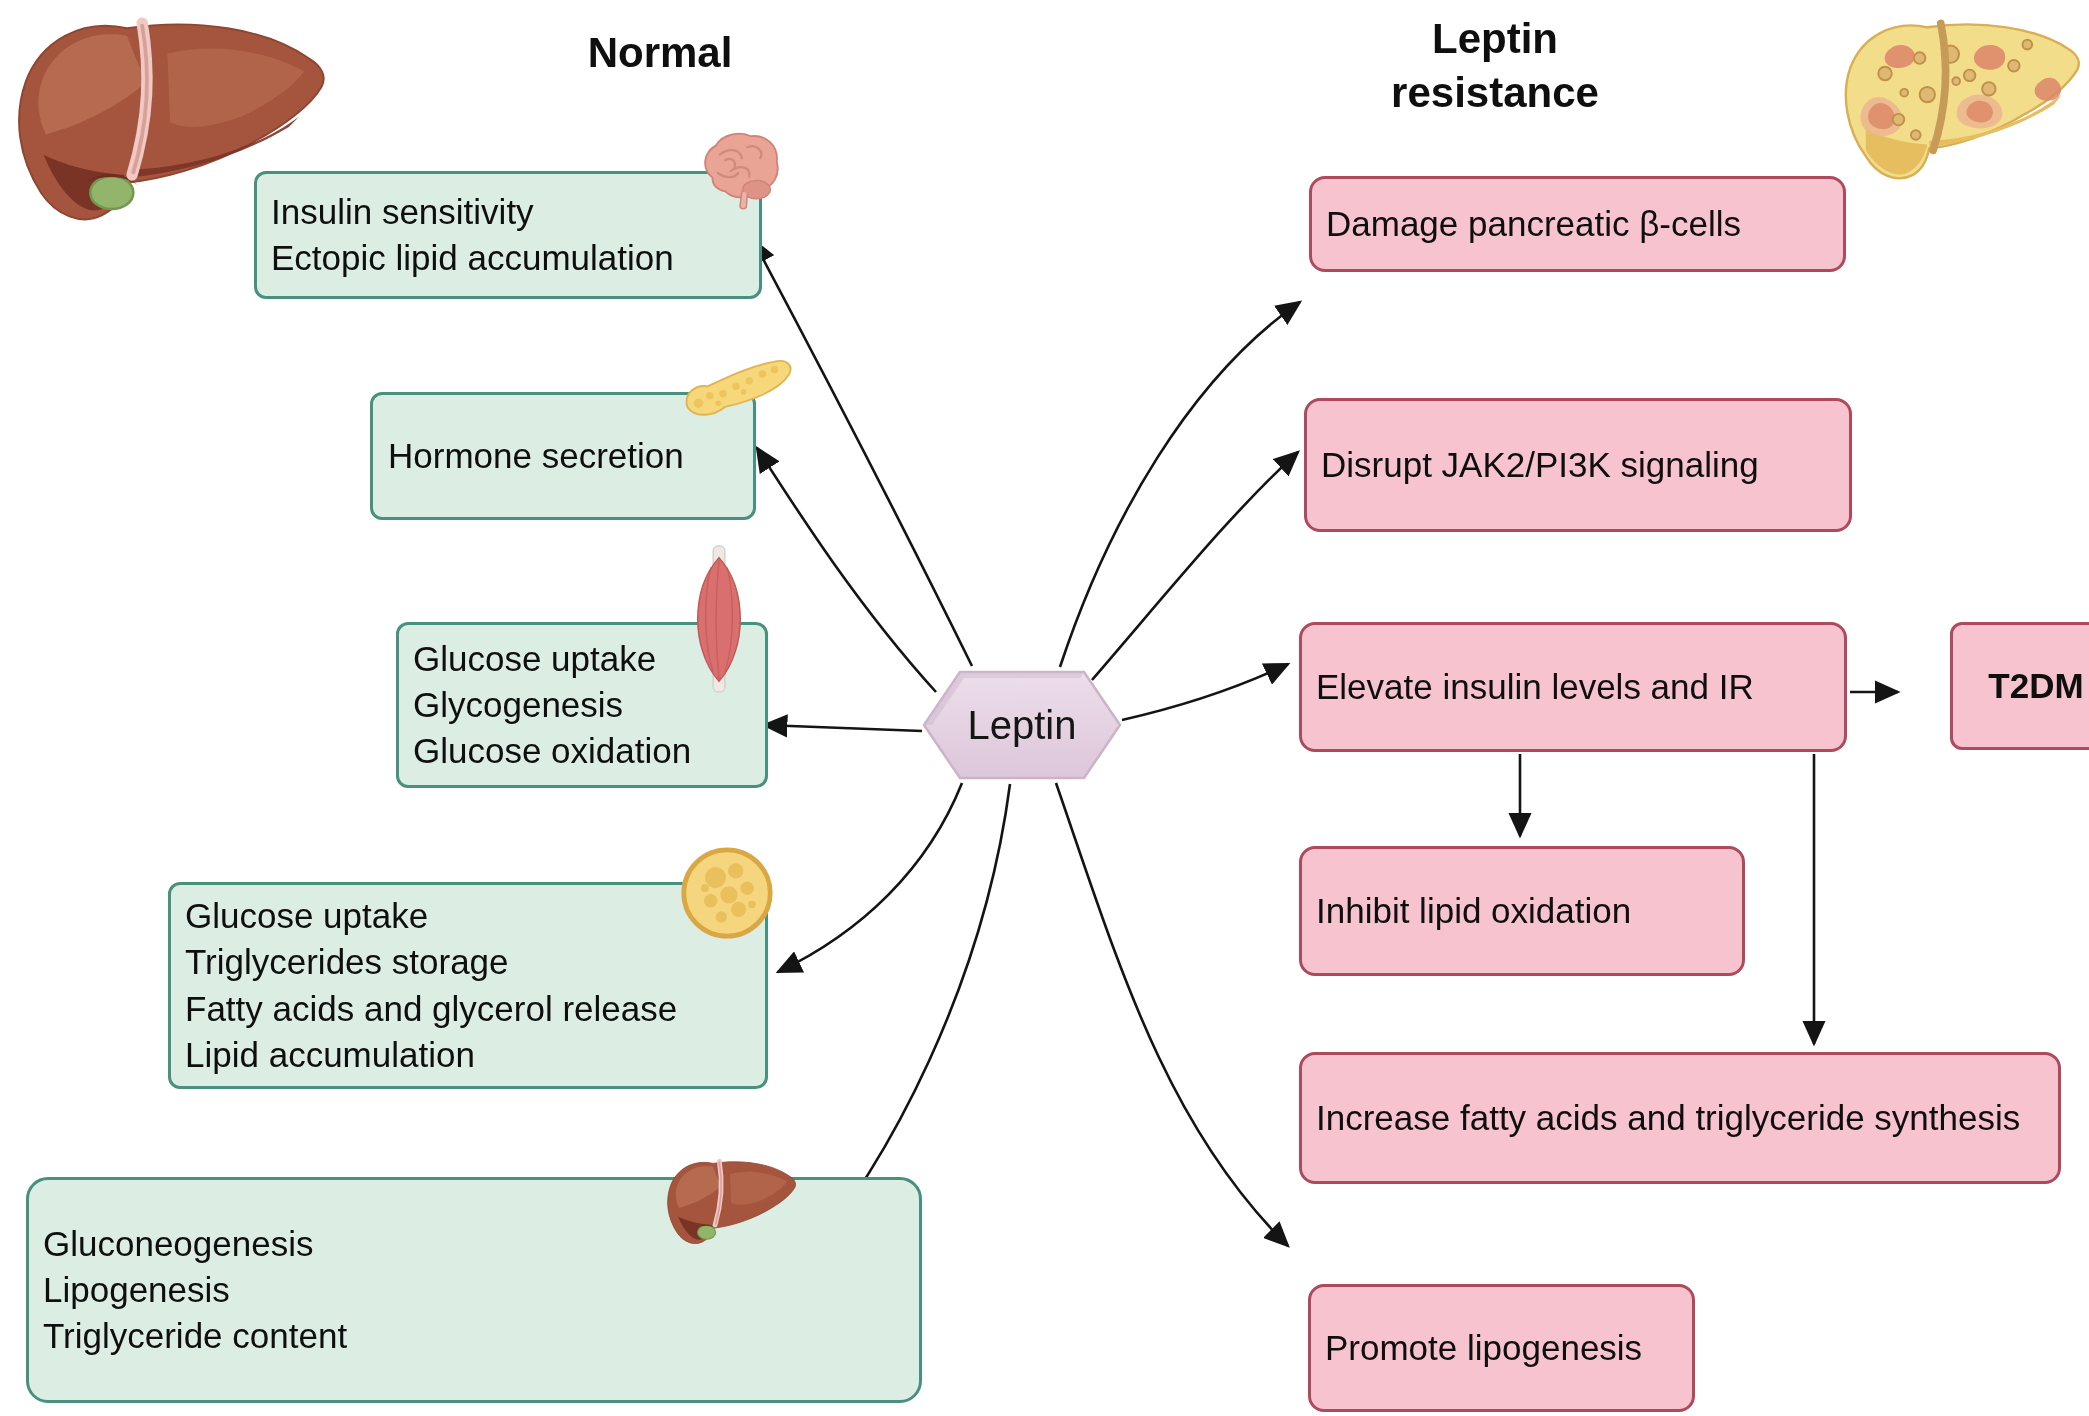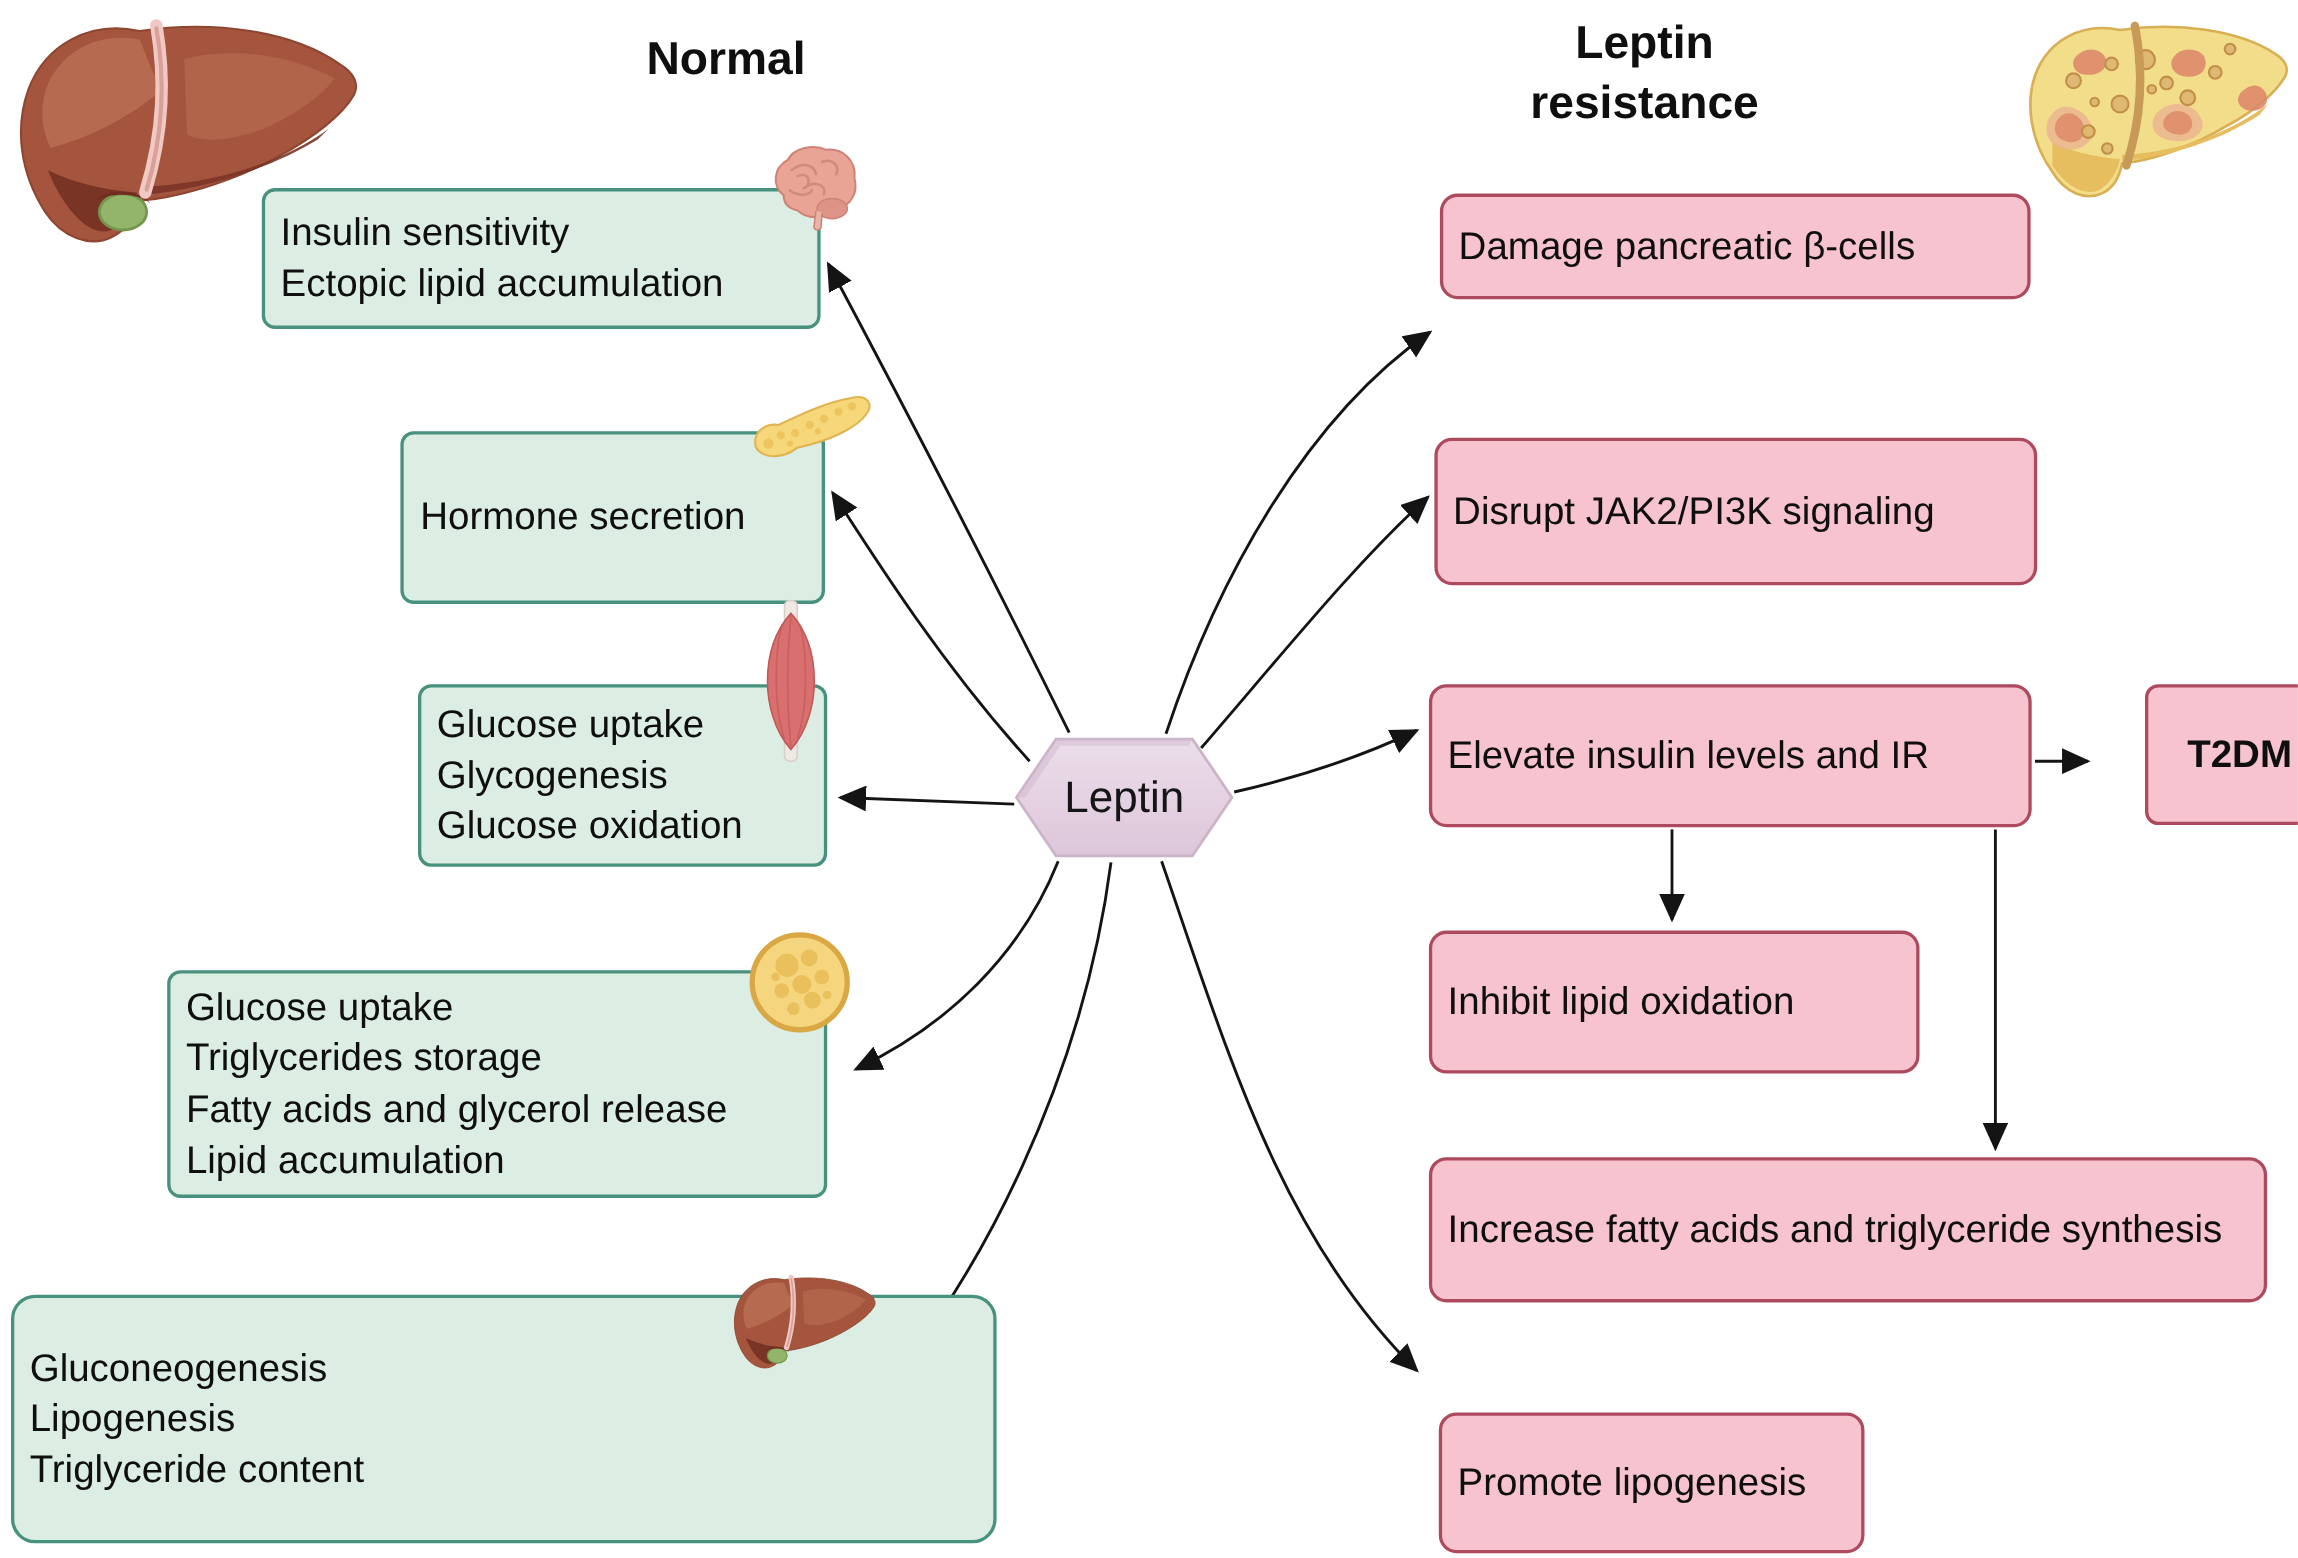--- a/index.html
+++ b/index.html
@@ -2,21 +2,21 @@
 <html style="--normal-fill: #dcede3; --normal-border: #48917f; --resistance-fill: #f6c3ce; --resistance-border: #ad4a5d; --hexagon-fill: #e5d2e3; --hexagon-border: #cbb3c8; --arrow: #141414; --text: #0f0f0f;"><head>
 <meta charset="utf-8">
 <style>
   html,body{margin:0;padding:0;background:#ffffff;}
   .canvas{position:relative;width:2089px;height:1416px;background:#fff;
           font-family:"Liberation Sans", sans-serif;color:var(--text,#111);overflow:hidden;}
   .layer{position:absolute;left:0;top:0;width:2089px;height:1416px;pointer-events:none;}
   .arrow{fill:none;stroke:var(--arrow,#141414);stroke-width:2.6px;}
   .box{position:absolute;box-sizing:border-box;display:flex;flex-direction:column;
        justify-content:center;padding:6px 14px;font-size:35px;line-height:1.32;}
-  .gbox{background:var(--normal-fill,#dcede3);border:3px solid var(--normal-border,#48917f);border-radius:12px;}
+  .gbox{background:var(--normal-fill,#dcede3);border:3px solid var(--normal-border,#48917f);border-radius:12px;margin-left:16px;}
   .pbox{background:var(--resistance-fill,#f6c3ce);border:3px solid var(--resistance-border,#ad4a5d);border-radius:16px;}
   .box .line{white-space:nowrap;}
   .box .wrap{white-space:normal;}
   .center-text{align-items:center;text-align:center;}
   .title{position:absolute;font-weight:700;font-size:42px;line-height:1.28;text-align:center;}
   .icon{position:absolute;}
   .hexlabel{position:absolute;display:flex;align-items:center;justify-content:center;
             font-size:40px;color:#151515;}
 </style>
 </head>
@@ -101,21 +101,21 @@
     </defs>
     <polygon points="6,61 42,8 166,8 202,61 166,114 42,114" fill="url(#hexg)" stroke="#cbb3c8" stroke-width="2.5"></polygon>
     <polygon points="14,61 46,14 162,14 166,8 42,8 6,61" fill="#d2b9cf" opacity="0.55"></polygon>
   </svg>
   <div class="hexlabel" style="left:918px;top:664px;width:208px;height:122px;">Leptin</div>
 
   <div class="box gbox" style="left:238px;top:171px;width:508px;height:128px;">
     <div class="line">Insulin sensitivity</div>
     <div class="line">Ectopic lipid accumulation</div>
   </div>
-  <div class="box gbox" style="left:364px;top:392px;width:386px;height:157px;padding-left:15px;">
+  <div class="box gbox" style="left:354px;top:392px;width:386px;height:128px;padding-left:15px;">
     <div class="line">Hormone secretion</div>
   </div>
   <div class="box gbox" style="left:380px;top:622px;width:372px;height:166px;">
     <div class="line">Glucose uptake</div>
     <div class="line">Glycogenesis</div>
     <div class="line">Glucose oxidation</div>
   </div>
   <div class="box gbox" style="left:152px;top:882px;width:600px;height:207px;">
     <div class="line">Glucose uptake</div>
     <div class="line">Triglycerides storage</div>

